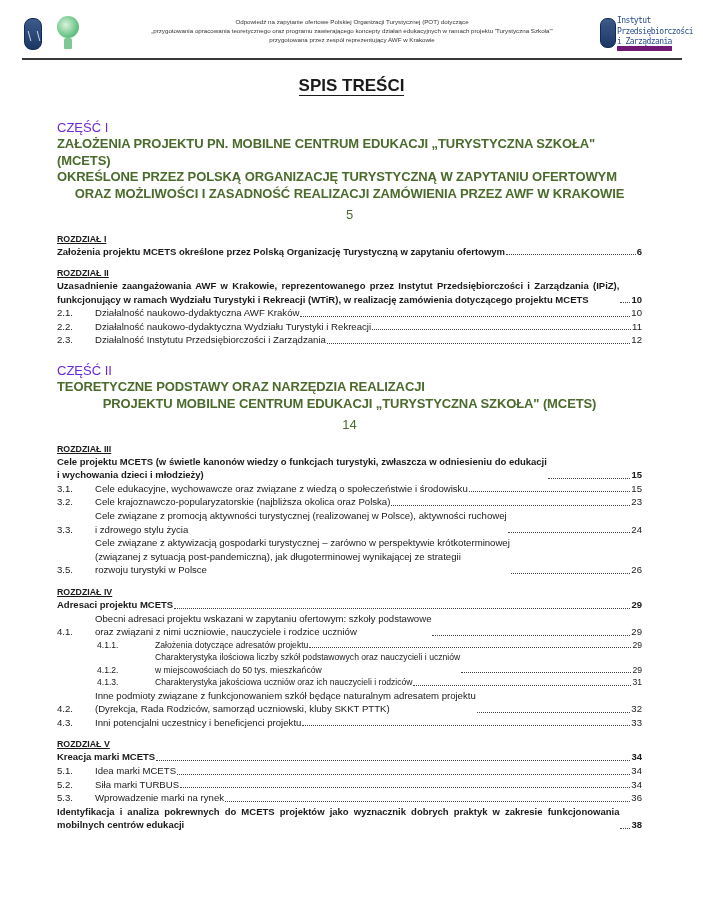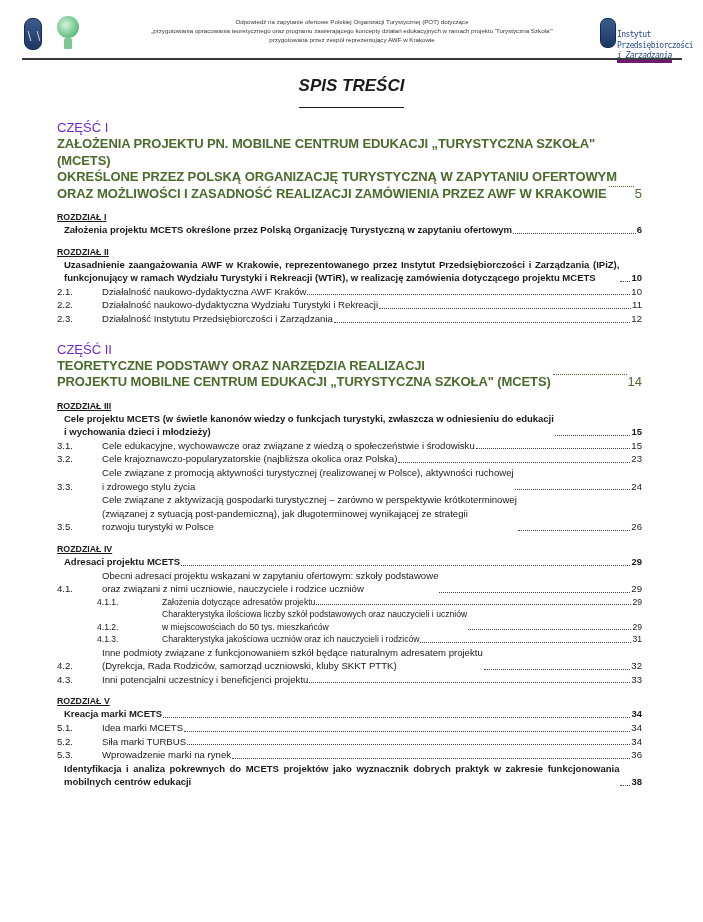--- a/index.html
+++ b/index.html
@@ -35,57 +35,57 @@
     .header-text {
       position: absolute; left: 100px; top: 3px; width: 460px;
       text-align: center; font-size: 6.2px; line-height: 9px; color: #333;
     }
     .logo-ipiz { position: absolute; right: 0; top: 2px; width: 82px; height: 36px; }
     .logo-ipiz .shield {
       position: absolute; left: 0; top: 2px; width: 14px; height: 28px; border-radius: 7px;
       background: linear-gradient(#3c5b8a, #1c3766); border: 1px solid #132a52;
     }
     .logo-ipiz .txt {
-      position: absolute; left: 17px; top: 14px; font-size: 8px; line-height: 10.5px; color: #264a8a;
+      position: absolute; left: 17px; top: 0; font-size: 8px; line-height: 10.5px; color: #264a8a;
       font-family: "DejaVu Sans Mono", monospace; letter-spacing: -0.6px;
     }
-    .logo-ipiz .txt .u { border-bottom: 3px solid #701a75; font-style: italic; }
+    .logo-ipiz .txt .u { border-bottom: 5px solid #701a75; }
 
     .title {
       position: absolute; left: 0; width: 703px; top: 76px; text-align: center;
       font-size: 17px; font-weight: bold; color: #1a1a1a;
     }
-    .title span { border-bottom: 1.5px solid #1a1a1a; padding-bottom: 12px; font-style: italic; }
+    .title span { border-bottom: 1.5px solid #1a1a1a; padding-bottom: 0; }
 
     .toc { position: absolute; left: 57px; width: 585px; top: 118px; }
 
     .part-label {
       color: #6d28d9; font-size: 13px; line-height: 16px; 
       display: inline-block;
     }
     .part-title {
       color: #4a6b2c; font-size: 13px; line-height: 16.5px; font-weight: bold;
       letter-spacing: -0.1px;
     }
     .chap-label {
       font-size: 8.8px; font-weight: bold; text-decoration: underline; color: #1a1a1a;
       margin-top: 9px; line-height: 12px;
     }
     .entry { display: flex; align-items: flex-end; font-size: 9.6px; line-height: 13.6px; color: #1a1a1a; }
     .entry.bold { font-weight: bold; font-size: 9.5px; }
     .entry .num { flex: 0 0 38px; }
     .entry .num.sub { flex: 0 0 58px; padding-left: 40px; box-sizing: content-box; font-size: 8.6px; }
     .entry .body { flex: 1; display: flex; align-items: flex-end; min-width: 0; }
-    .entry .body .txt { white-space: pre-line; margin-left: 7px; }
+    .entry .body .txt { white-space: pre-line; }
     .entry.small { font-size: 8.6px; line-height: 12.5px; }
     .entry .lead {
       flex: 1; border-bottom: 1px dotted #444; margin: 0 1px 3px 1px; min-width: 10px;
     }
     .entry .page { flex: 0 0 auto; text-align: right; }
-    .part-entry { display: flex; align-items: flex-start; }
+    .part-entry { display: flex; align-items: center; flex-direction: column; }
     .part-entry .lead { flex: 1; border-bottom: 1.5px dotted #4a6b2c; margin: 0 1px 4px 2px; }
     .part-entry .page { color: #4a6b2c; font-size: 13px; line-height: 16.5px; }
     .justified { text-align: justify; text-align-last: left; }
     .gap-part { margin-top: 14px; }
   </style>
 </head>
 <body>
 
 <div class="header">
   <div class="logo logo-awf"></div>

